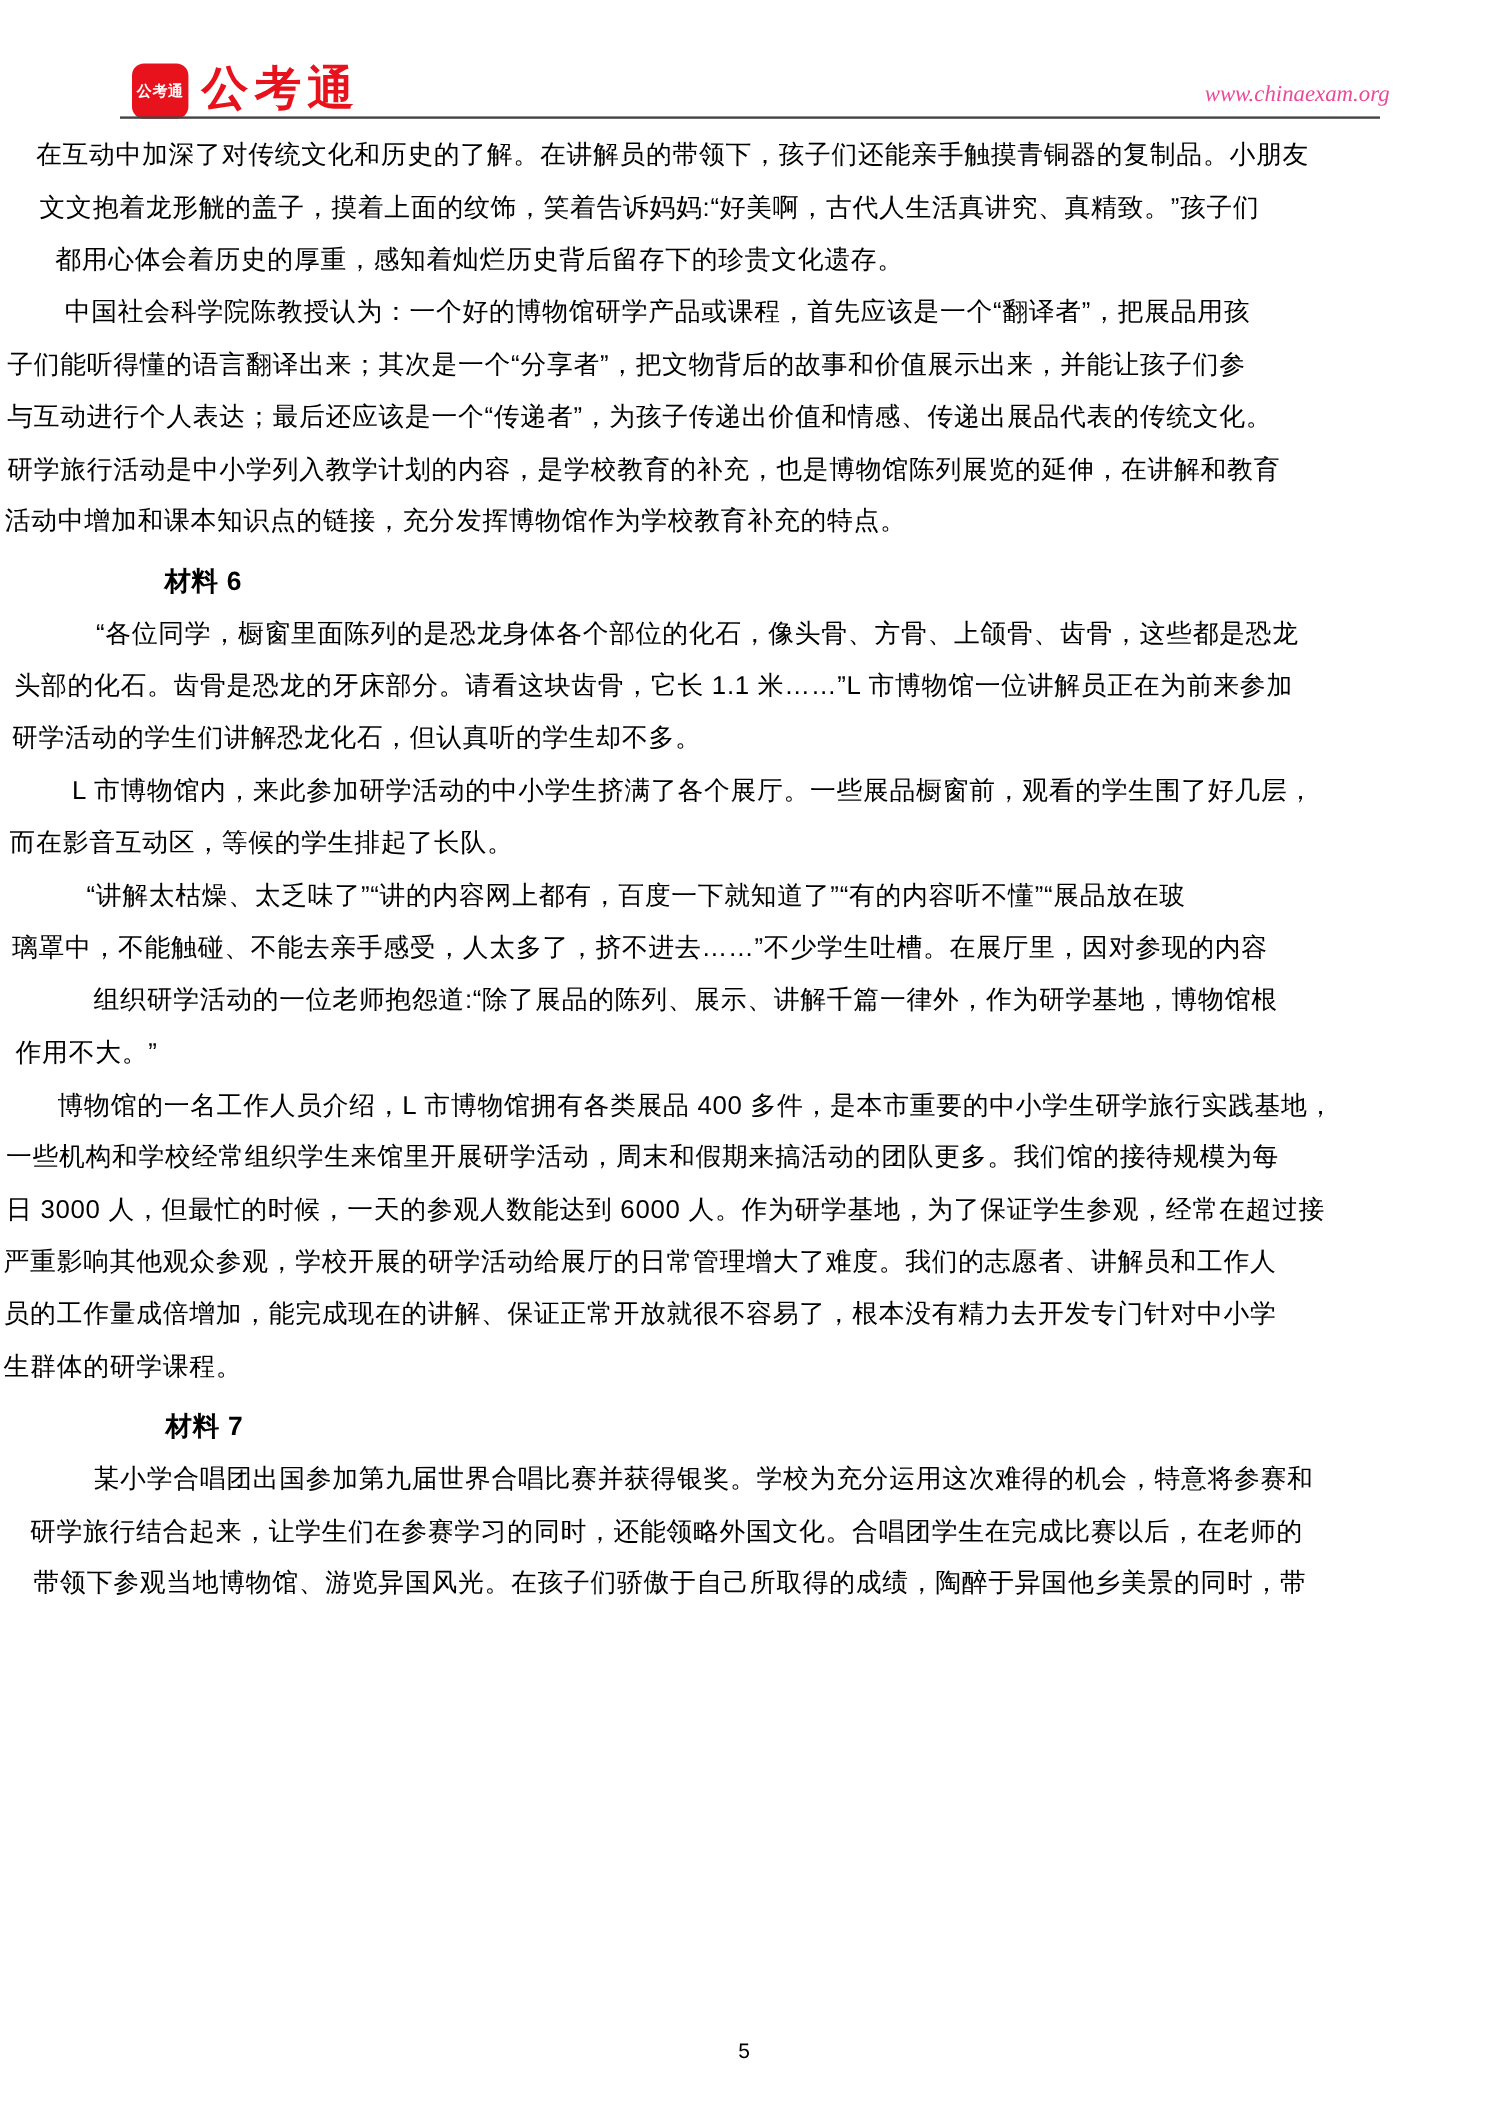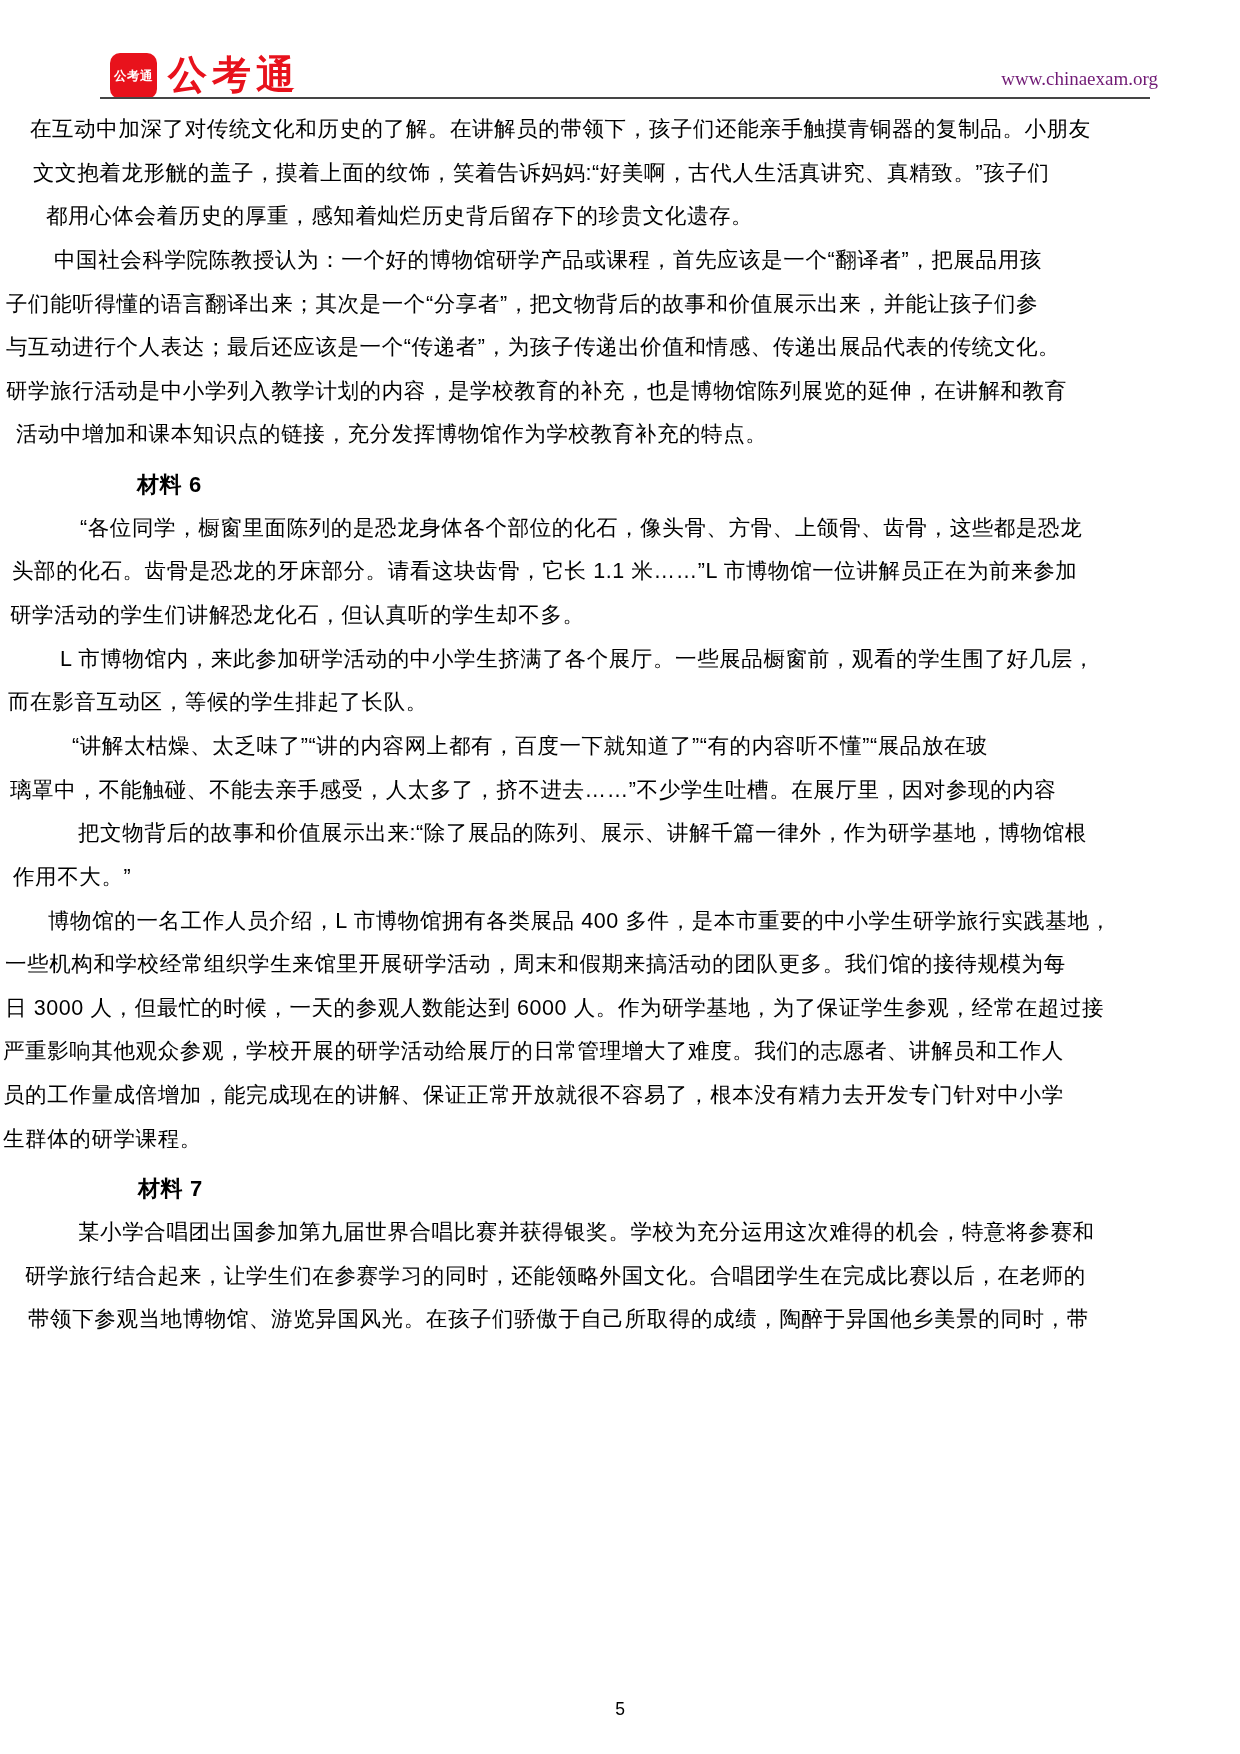--- a/index.html
+++ b/index.html
@@ -20,22 +20,23 @@
     display: flex; align-items: center; justify-content: center;
     letter-spacing: 0.5px;
   }
   .logo-wordmark {
     position: absolute; left: 153px; top: 52px;
     color: #e8121c; font-size: 39px; font-weight: bold;
     letter-spacing: 5px; line-height: 46px;
   }
   .site-url {
     position: absolute; right: 97px; top: 68px;
-    color: #701a75; font-size: 19px;
+    color: #ec4899; font-size: 19px;
     font-family: "Liberation Serif", "DejaVu Serif", serif;
+    font-style: italic;
   }
   .header-rule {
     position: absolute; left: 85px; top: 97px;
     width: 1050px; height: 0;
     border-top: 2px solid #454545;
   }
   
   .doc-body {
     position: absolute; top: 108px; left: 0; width: 1004px;
   }
@@ -67,30 +68,30 @@
 </div>
 
 <div class="doc-body">
     <div class="line" style="padding-left: 30px;">在互动中加深了对传统文化和历史的了解。在讲解员的带领下，孩子们还能亲手触摸青铜器的复制品。小朋友</div>
     <div class="line" style="padding-left: 33px;">文文抱着龙形觥的盖子，摸着上面的纹饰，笑着告诉妈妈:“好美啊，古代人生活真讲究、真精致。”孩子们</div>
     <div class="line" style="padding-left: 46px;">都用心体会着历史的厚重，感知着灿烂历史背后留存下的珍贵文化遗存。</div>
     <div class="line" style="padding-left: 54px;">中国社会科学院陈教授认为：一个好的博物馆研学产品或课程，首先应该是一个“翻译者”，把展品用孩</div>
     <div class="line" style="padding-left: 6px;">子们能听得懂的语言翻译出来；其次是一个“分享者”，把文物背后的故事和价值展示出来，并能让孩子们参</div>
     <div class="line" style="padding-left: 6px;">与互动进行个人表达；最后还应该是一个“传递者”，为孩子传递出价值和情感、传递出展品代表的传统文化。</div>
     <div class="line" style="padding-left: 6px;">研学旅行活动是中小学列入教学计划的内容，是学校教育的补充，也是博物馆陈列展览的延伸，在讲解和教育</div>
-    <div class="line" style="padding-left: 16px;">活动中增加和课本知识点的链接，充分发挥博物馆作为学校教育补充的特点。</div>
+    <div class="line" style="padding-left: 4px;">活动中增加和课本知识点的链接，充分发挥博物馆作为学校教育补充的特点。</div>
     <div class="line heading" style="padding-left: 137px;">材料 6</div>
     <div class="line" style="padding-left: 80px;">“各位同学，橱窗里面陈列的是恐龙身体各个部位的化石，像头骨、方骨、上颌骨、齿骨，这些都是恐龙</div>
     <div class="line" style="padding-left: 12px;">头部的化石。齿骨是恐龙的牙床部分。请看这块齿骨，它长 1.1 米……”L 市博物馆一位讲解员正在为前来参加</div>
     <div class="line" style="padding-left: 10px;">研学活动的学生们讲解恐龙化石，但认真听的学生却不多。</div>
     <div class="line" style="padding-left: 60px;">L 市博物馆内，来此参加研学活动的中小学生挤满了各个展厅。一些展品橱窗前，观看的学生围了好几层，</div>
     <div class="line" style="padding-left: 8px;">而在影音互动区，等候的学生排起了长队。</div>
     <div class="line" style="padding-left: 72px;">“讲解太枯燥、太乏味了”“讲的内容网上都有，百度一下就知道了”“有的内容听不懂”“展品放在玻</div>
     <div class="line" style="padding-left: 10px;">璃罩中，不能触碰、不能去亲手感受，人太多了，挤不进去……”不少学生吐槽。在展厅里，因对参现的内容</div>
-    <div class="line" style="padding-left: 78px;">把文物背后的故事和价值展示出来:“除了展品的陈列、展示、讲解千篇一律外，作为研学基地，博物馆根</div>
+    <div class="line" style="padding-left: 78px;">组织研学活动的一位老师抱怨道:“除了展品的陈列、展示、讲解千篇一律外，作为研学基地，博物馆根</div>
     <div class="line" style="padding-left: 13px;">作用不大。”</div>
     <div class="line" style="padding-left: 48px;">博物馆的一名工作人员介绍，L 市博物馆拥有各类展品 400 多件，是本市重要的中小学生研学旅行实践基地，</div>
     <div class="line" style="padding-left: 5px;">一些机构和学校经常组织学生来馆里开展研学活动，周末和假期来搞活动的团队更多。我们馆的接待规模为每</div>
     <div class="line" style="padding-left: 5px;">日 3000 人，但最忙的时候，一天的参观人数能达到 6000 人。作为研学基地，为了保证学生参观，经常在超过接</div>
     <div class="line" style="padding-left: 3px;">严重影响其他观众参观，学校开展的研学活动给展厅的日常管理增大了难度。我们的志愿者、讲解员和工作人</div>
     <div class="line" style="padding-left: 3px;">员的工作量成倍增加，能完成现在的讲解、保证正常开放就很不容易了，根本没有精力去开发专门针对中小学</div>
     <div class="line" style="padding-left: 3px;">生群体的研学课程。</div>
     <div class="line heading" style="padding-left: 138px;">材料 7</div>
     <div class="line" style="padding-left: 78px;">某小学合唱团出国参加第九届世界合唱比赛并获得银奖。学校为充分运用这次难得的机会，特意将参赛和</div>
     <div class="line" style="padding-left: 25px;">研学旅行结合起来，让学生们在参赛学习的同时，还能领略外国文化。合唱团学生在完成比赛以后，在老师的</div>

